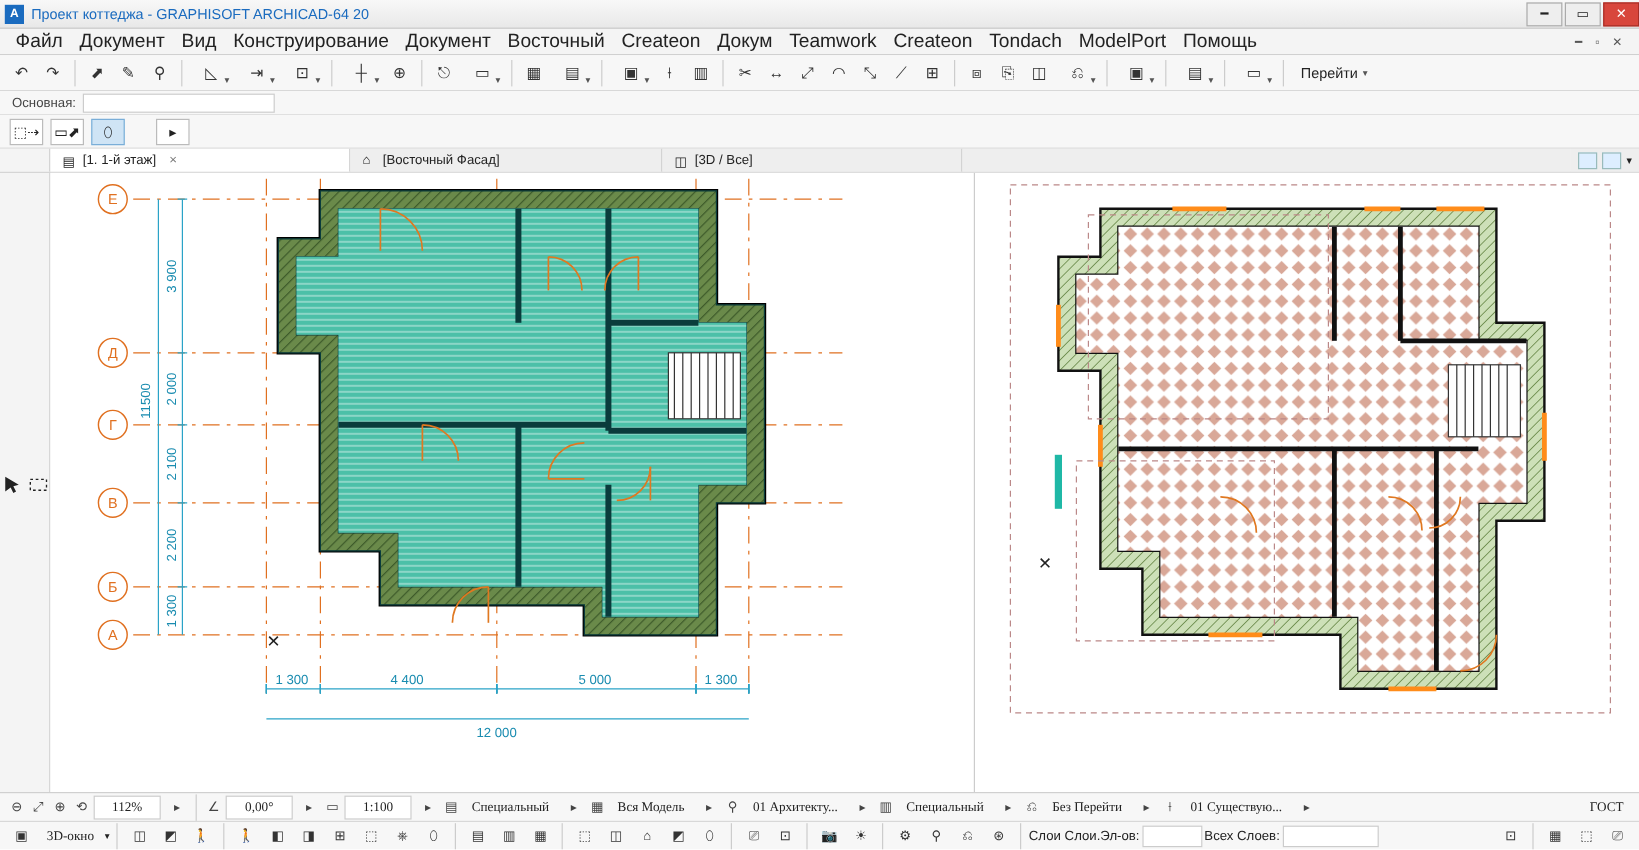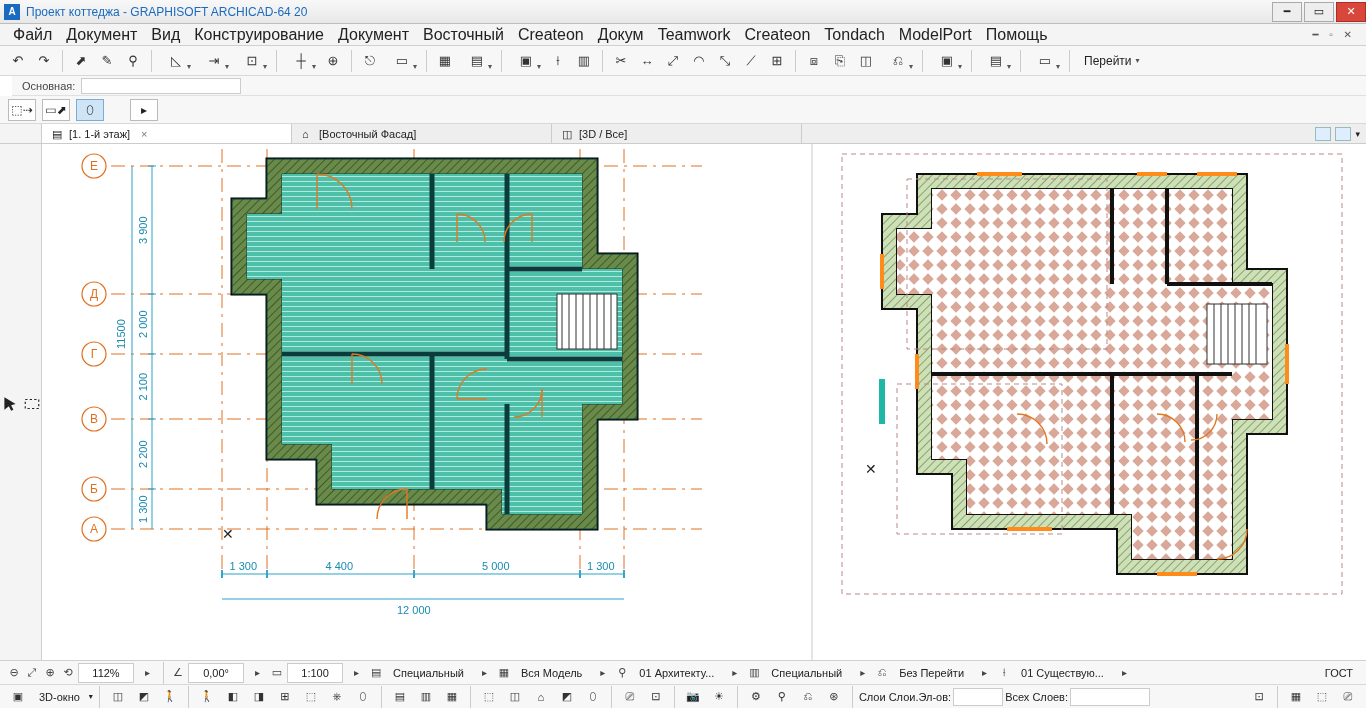--- a/index.html
+++ b/index.html
@@ -20,21 +20,21 @@
 
   
   .toolbar { height: 30px; background:#f7f7f7; border-bottom:1px solid #d8d8d8; display:flex; align-items:center; padding:0 6px; gap:2px; }
   .tool { width:24px; height:24px; border:1px solid transparent; display:flex; align-items:center; justify-content:center; font-size:13px; color:#333; }
   .tool.wdrop { width:36px; position:relative; }
   .tool.wdrop::after { content:"▾"; font-size:8px; position:absolute; right:2px; bottom:1px; color:#555;}
   .sep { width:1px; height:22px; background:#ccc; margin:0 4px; }
   .txtbtn { padding:0 8px; height:24px; display:flex; align-items:center; font-size:12px;text-align:center;}
   .txtbtn::after { content:" ▾"; font-size:8px; margin-left:4px; color:#555;}
 
-  .layerbar { height:20px; background:#f7f7f7; border-bottom:1px solid #e0e0e0; display:flex; align-items:center; padding:0 10px; font-size:11px; color:#444;margin-left:12px; }
+  .layerbar { height:20px; background:#f7f7f7; border-bottom:1px solid #e0e0e0; display:flex; align-items:center; padding:0 10px; font-size:11px; color:#444; }
   .layerbar .field { width:160px; height:16px; border:1px solid #ccc; margin-left:6px; background:#fff;}
 
   
   .moderow { height:28px; background:#f7f7f7; border-bottom:1px solid #d8d8d8; display:flex; align-items:center; padding:0 8px; gap:6px;}
   .modebtn { width:28px; height:22px; border:1px solid #bbb; background:#fff; display:flex; align-items:center; justify-content:center; font-size:12px;}
   .modebtn.active { background:#cfe4f5; border-color:#7aaed8;}
 
   
   .tabrow { height:20px; background:#f4f4f4; border-bottom:1px solid #ccc; display:flex; align-items:stretch; position:relative; }
   .tab { display:flex; align-items:center; padding:0 10px; border-right:1px solid #ccc; background:#fff; font-size:11px; gap:5px;}
@@ -49,21 +49,21 @@
   .main { display:flex; height: calc(708px - 24px - 22px - 30px - 20px - 28px - 20px - 24px - 24px); }
   .toolbox { width:42px; background:#f4f4f4; border-right:1px solid #d0d0d0; display:flex; flex-direction:row; align-items:center; padding-top:4px; gap:2px;}
   .tbx { width:30px; height:24px; border:1px solid transparent; display:flex; align-items:center; justify-content:center; color:#333;}
   .tbx.hdr { font-size:10px; background:#eaeaea; border:1px solid #ccc; width:38px; height:16px; }
   .tbx svg { width:18px; height:18px; }
 
   .canvas { flex:1; position:relative; background:#fff; overflow:hidden;}
 
   
   .statusbar { height:24px; background:#f7f7f7; border-top:1px solid #d0d0d0; display:flex; align-items:center; padding:0 6px; gap:2px; font-size:11px;}
-  .sb-item { padding:0 6px; height:20px; display:flex; align-items:center; border:1px solid transparent; gap:4px;}
+  .sb-item { padding:0 6px; height:20px; display:flex; align-items:center; border:1px solid transparent; gap:4px;font-family:Liberation Serif, serif;}
   .sb-item.box { border:1px solid #ccc; background:#fff; padding:0 10px; min-width:56px; justify-content:center;}
   .sb-item.arrow::after { content:"▸"; font-size:10px; margin-left:2px; color:#444;}
   .sb-ico { width:16px; height:16px; display:flex; align-items:center; justify-content:center; color:#444;}
 
   .bottombar { height:24px; background:#f7f7f7; border-top:1px solid #d8d8d8; display:flex; align-items:center; padding:0 6px; gap:2px;}
   .bottombar .btool { width:24px; height:20px; display:flex; align-items:center; justify-content:center; color:#333;}
   .bottombar .labelbox { border:1px solid #ccc; background:#fff; height:18px; padding:0 6px; display:flex; align-items:center; min-width:110px;}
 
   
   .grid-axis { stroke:#e07020; stroke-width:1; stroke-dasharray:14 6 3 6; }

